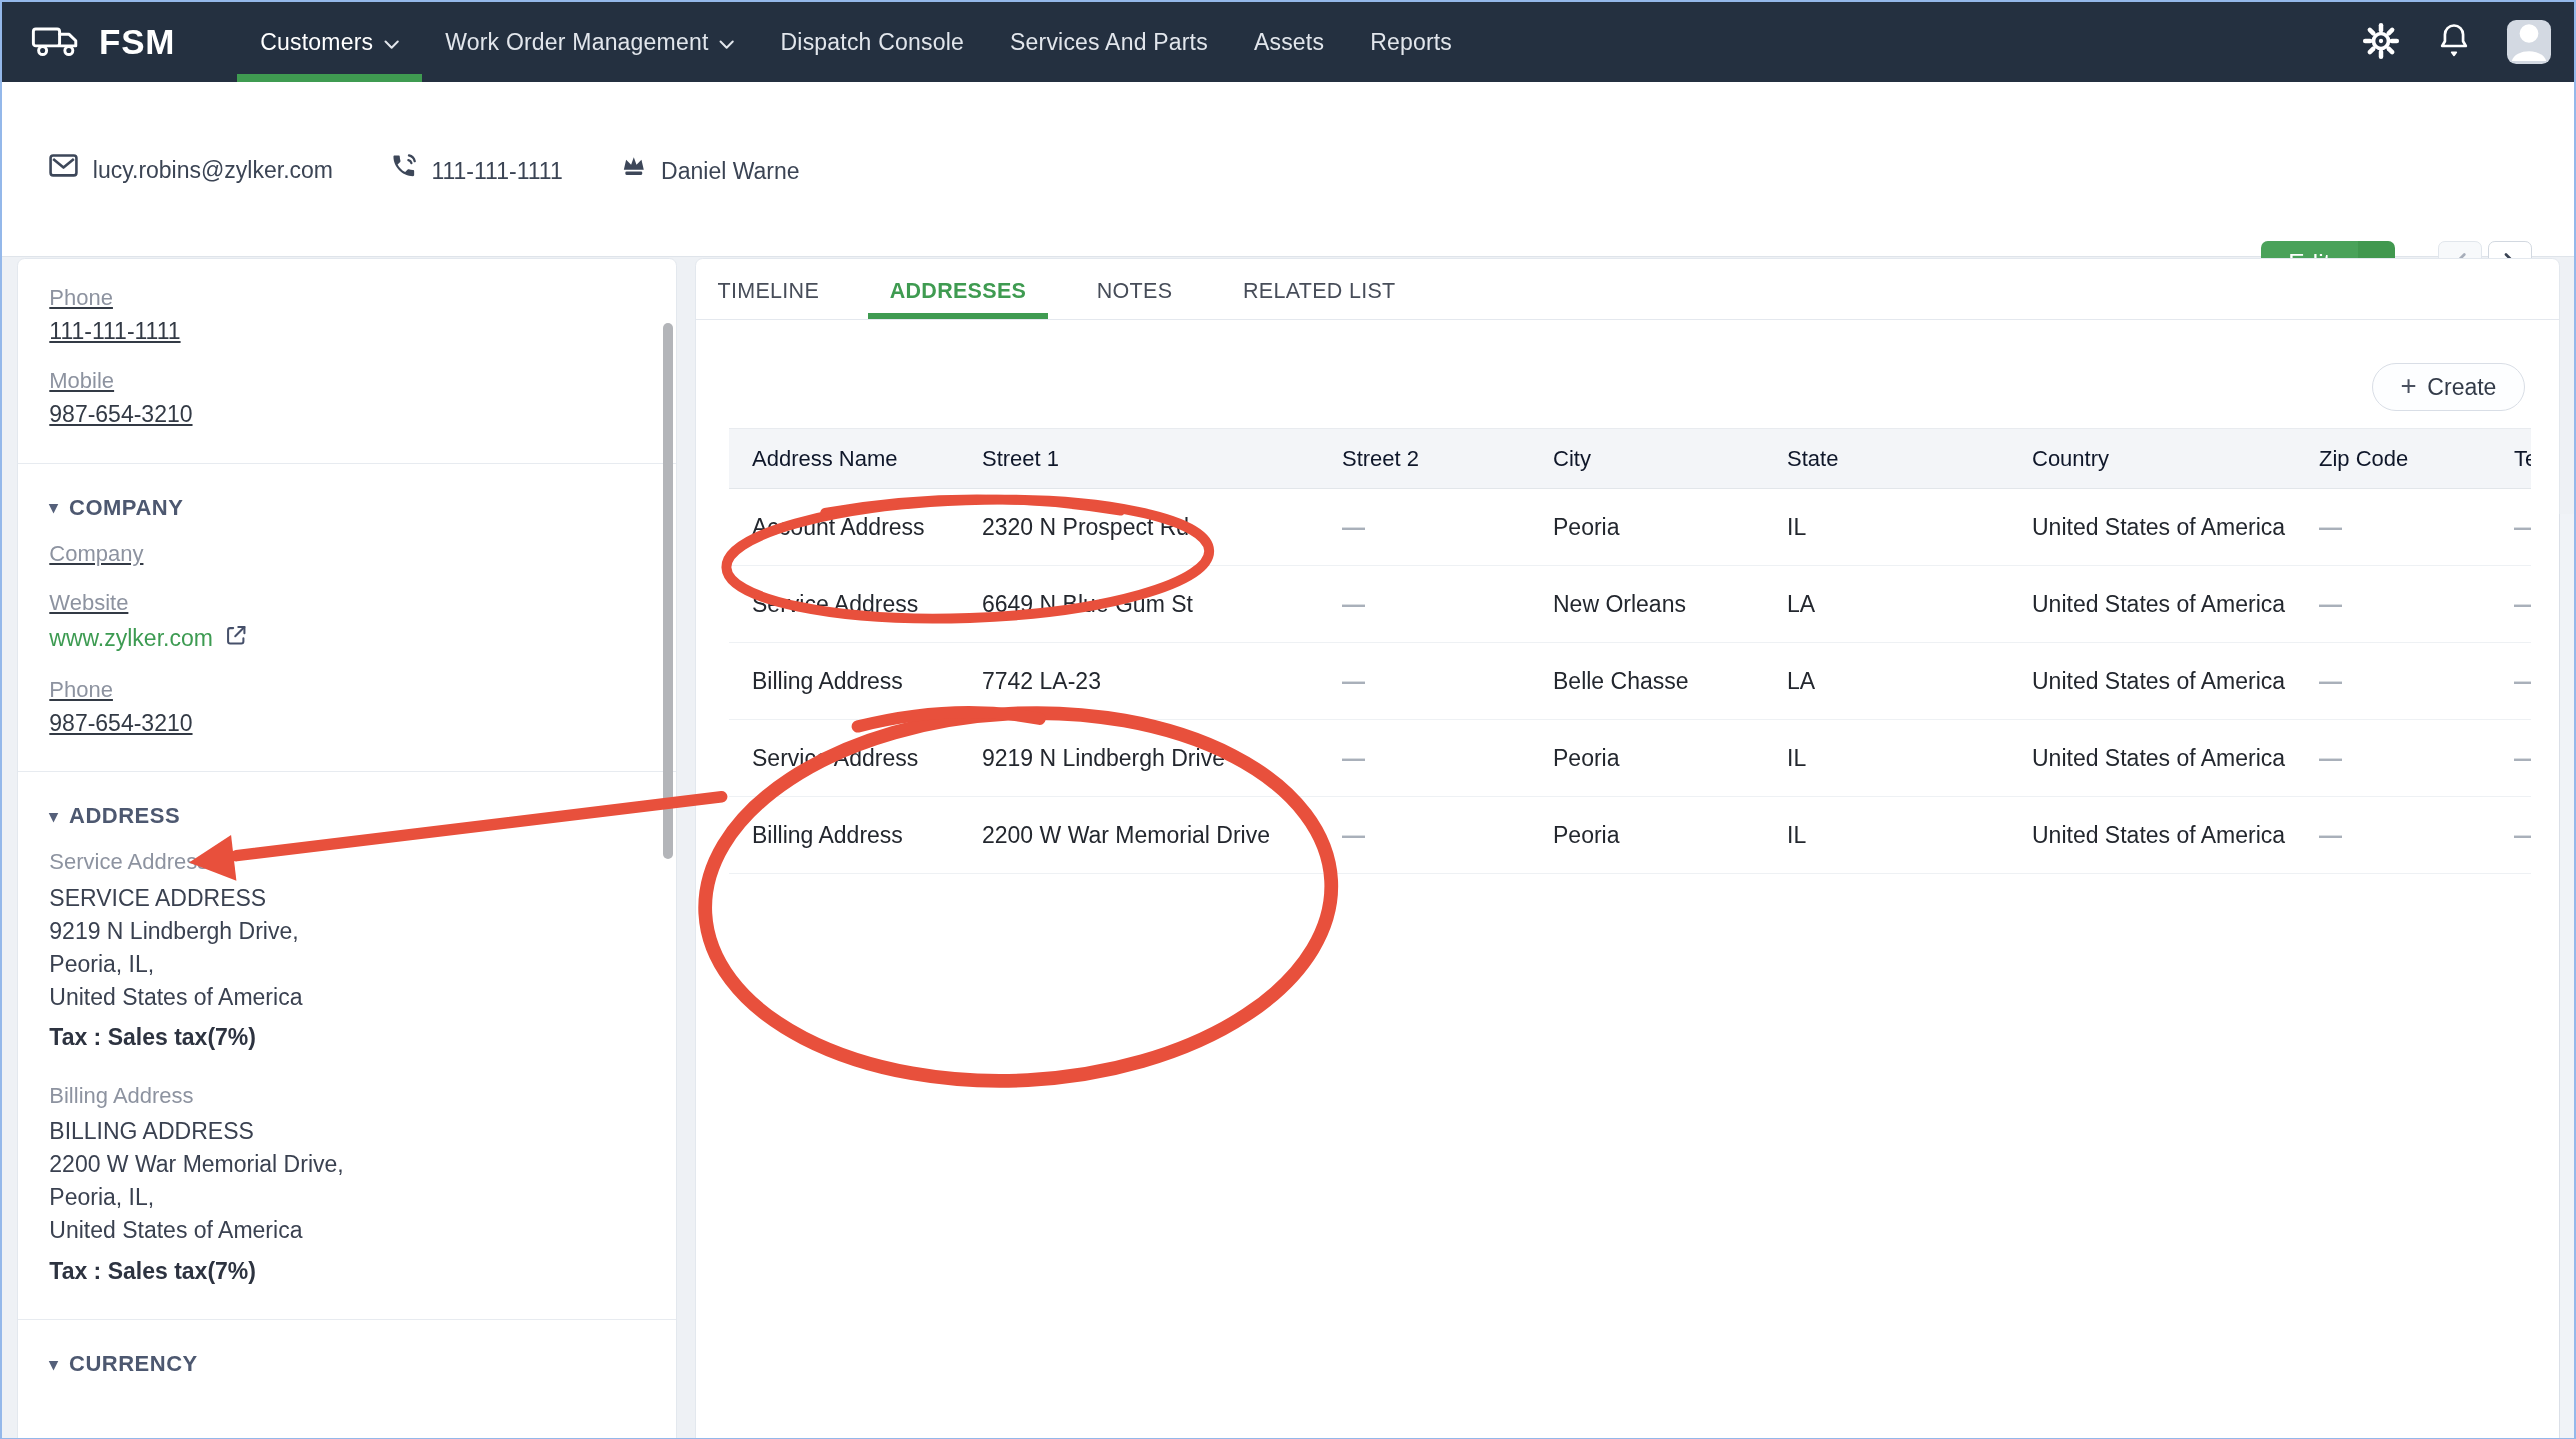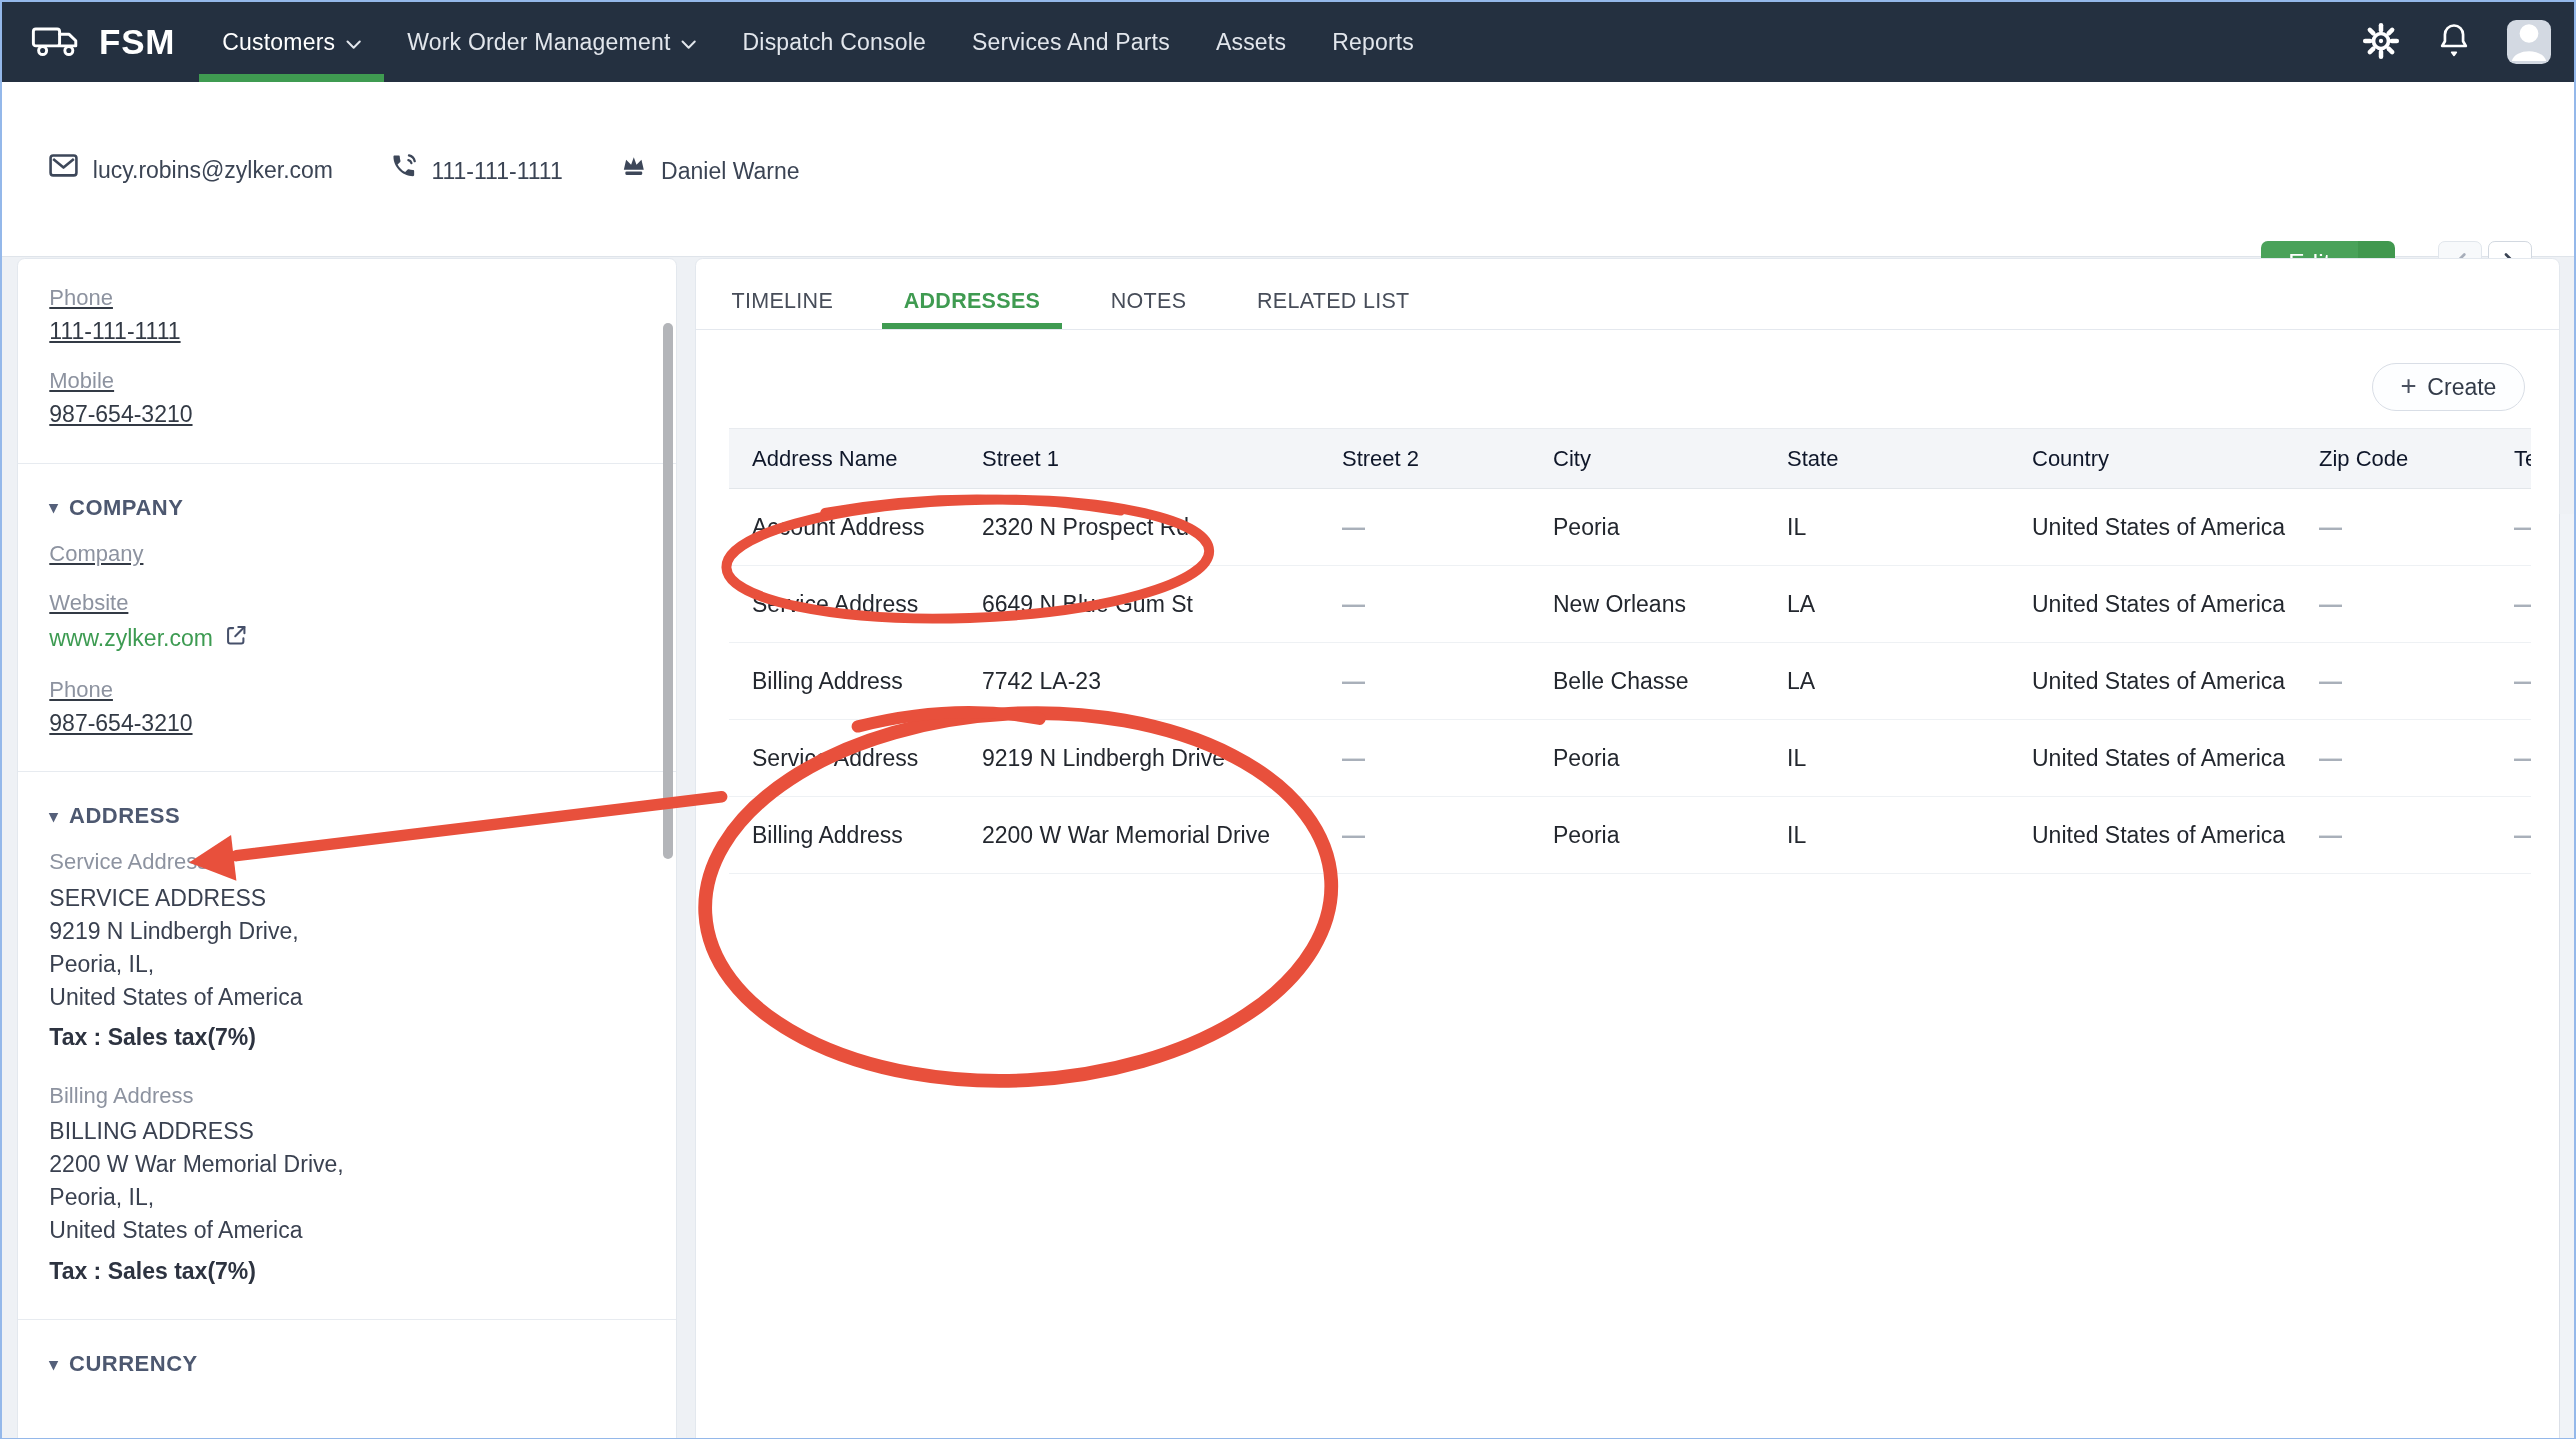--- a/index.html
+++ b/index.html
@@ -11,21 +11,21 @@
     position:relative;
     color:#333a45;
   }
   .screen{ position:absolute; inset:0; }
 
   
   .topnav{
     position:absolute; top:0; left:0; right:0; height:80px;
     background:#243040; display:flex; align-items:center; padding:0 23px 0 29px;
   }
-  .brand{ display:flex; align-items:center; gap:17px; margin-right:24px; }
+  .brand{ display:flex; align-items:center; gap:17px; margin-right:62px; }
   .brand-name{ color:#fff; font-size:35px; font-weight:800; letter-spacing:0.8px; }
   .nav-items{ display:flex; align-items:stretch; height:100%; }
   .nav-item{
     position:relative; display:flex; align-items:center; gap:10.7px;
     padding:0 23px; color:#e2e6ec; font-size:23px; cursor:pointer; letter-spacing:0.2px;
   }
   .nav-item.active{ color:#fff; }
   .nav-item.active::after{
     content:""; position:absolute; left:0; right:0; bottom:0; height:7.7px; background:#3f9b51;
   }
@@ -85,22 +85,22 @@
   .addr-lines div{ font-size:23px; color:#3a4150; line-height:33px; }
   .tax-line{ font-size:23px; font-weight:700; color:#2d3340; margin-top:10.7px; }
   .addr-block{ margin-bottom:32px; }
   .sidebar-scrollbar{
     position:absolute; right:3.1px; top:64px; width:10px; height:536px;
     border-radius:5.4px; background:#b3b5b9; cursor:pointer;
   }
 
   
   .tabs-row{
-    position:absolute; top:14px; left:0; right:0; height:57px;
-    border-bottom:1.5px solid #e4e8ee; display:flex; align-items:center; padding-left:14px; gap:27.6px;
+    position:absolute; top:4px; left:0; right:0; height:57px;
+    border-bottom:1.5px solid #e4e8ee; display:flex; align-items:center; padding-left:0; gap:27.6px;
   }
   .tab{
     position:relative; height:100%; display:flex; align-items:center; padding:0 21.5px;
     font-size:21.5px; color:#474d59; letter-spacing:0.3px; cursor:pointer;
   }
   .tab.active{ color:#3f9b51; font-weight:700; }
   .tab.active::after{ content:""; position:absolute; left:0; right:0; bottom:0; height:6.1px; background:#3f9b51; }
 
   
   .create-btn{

